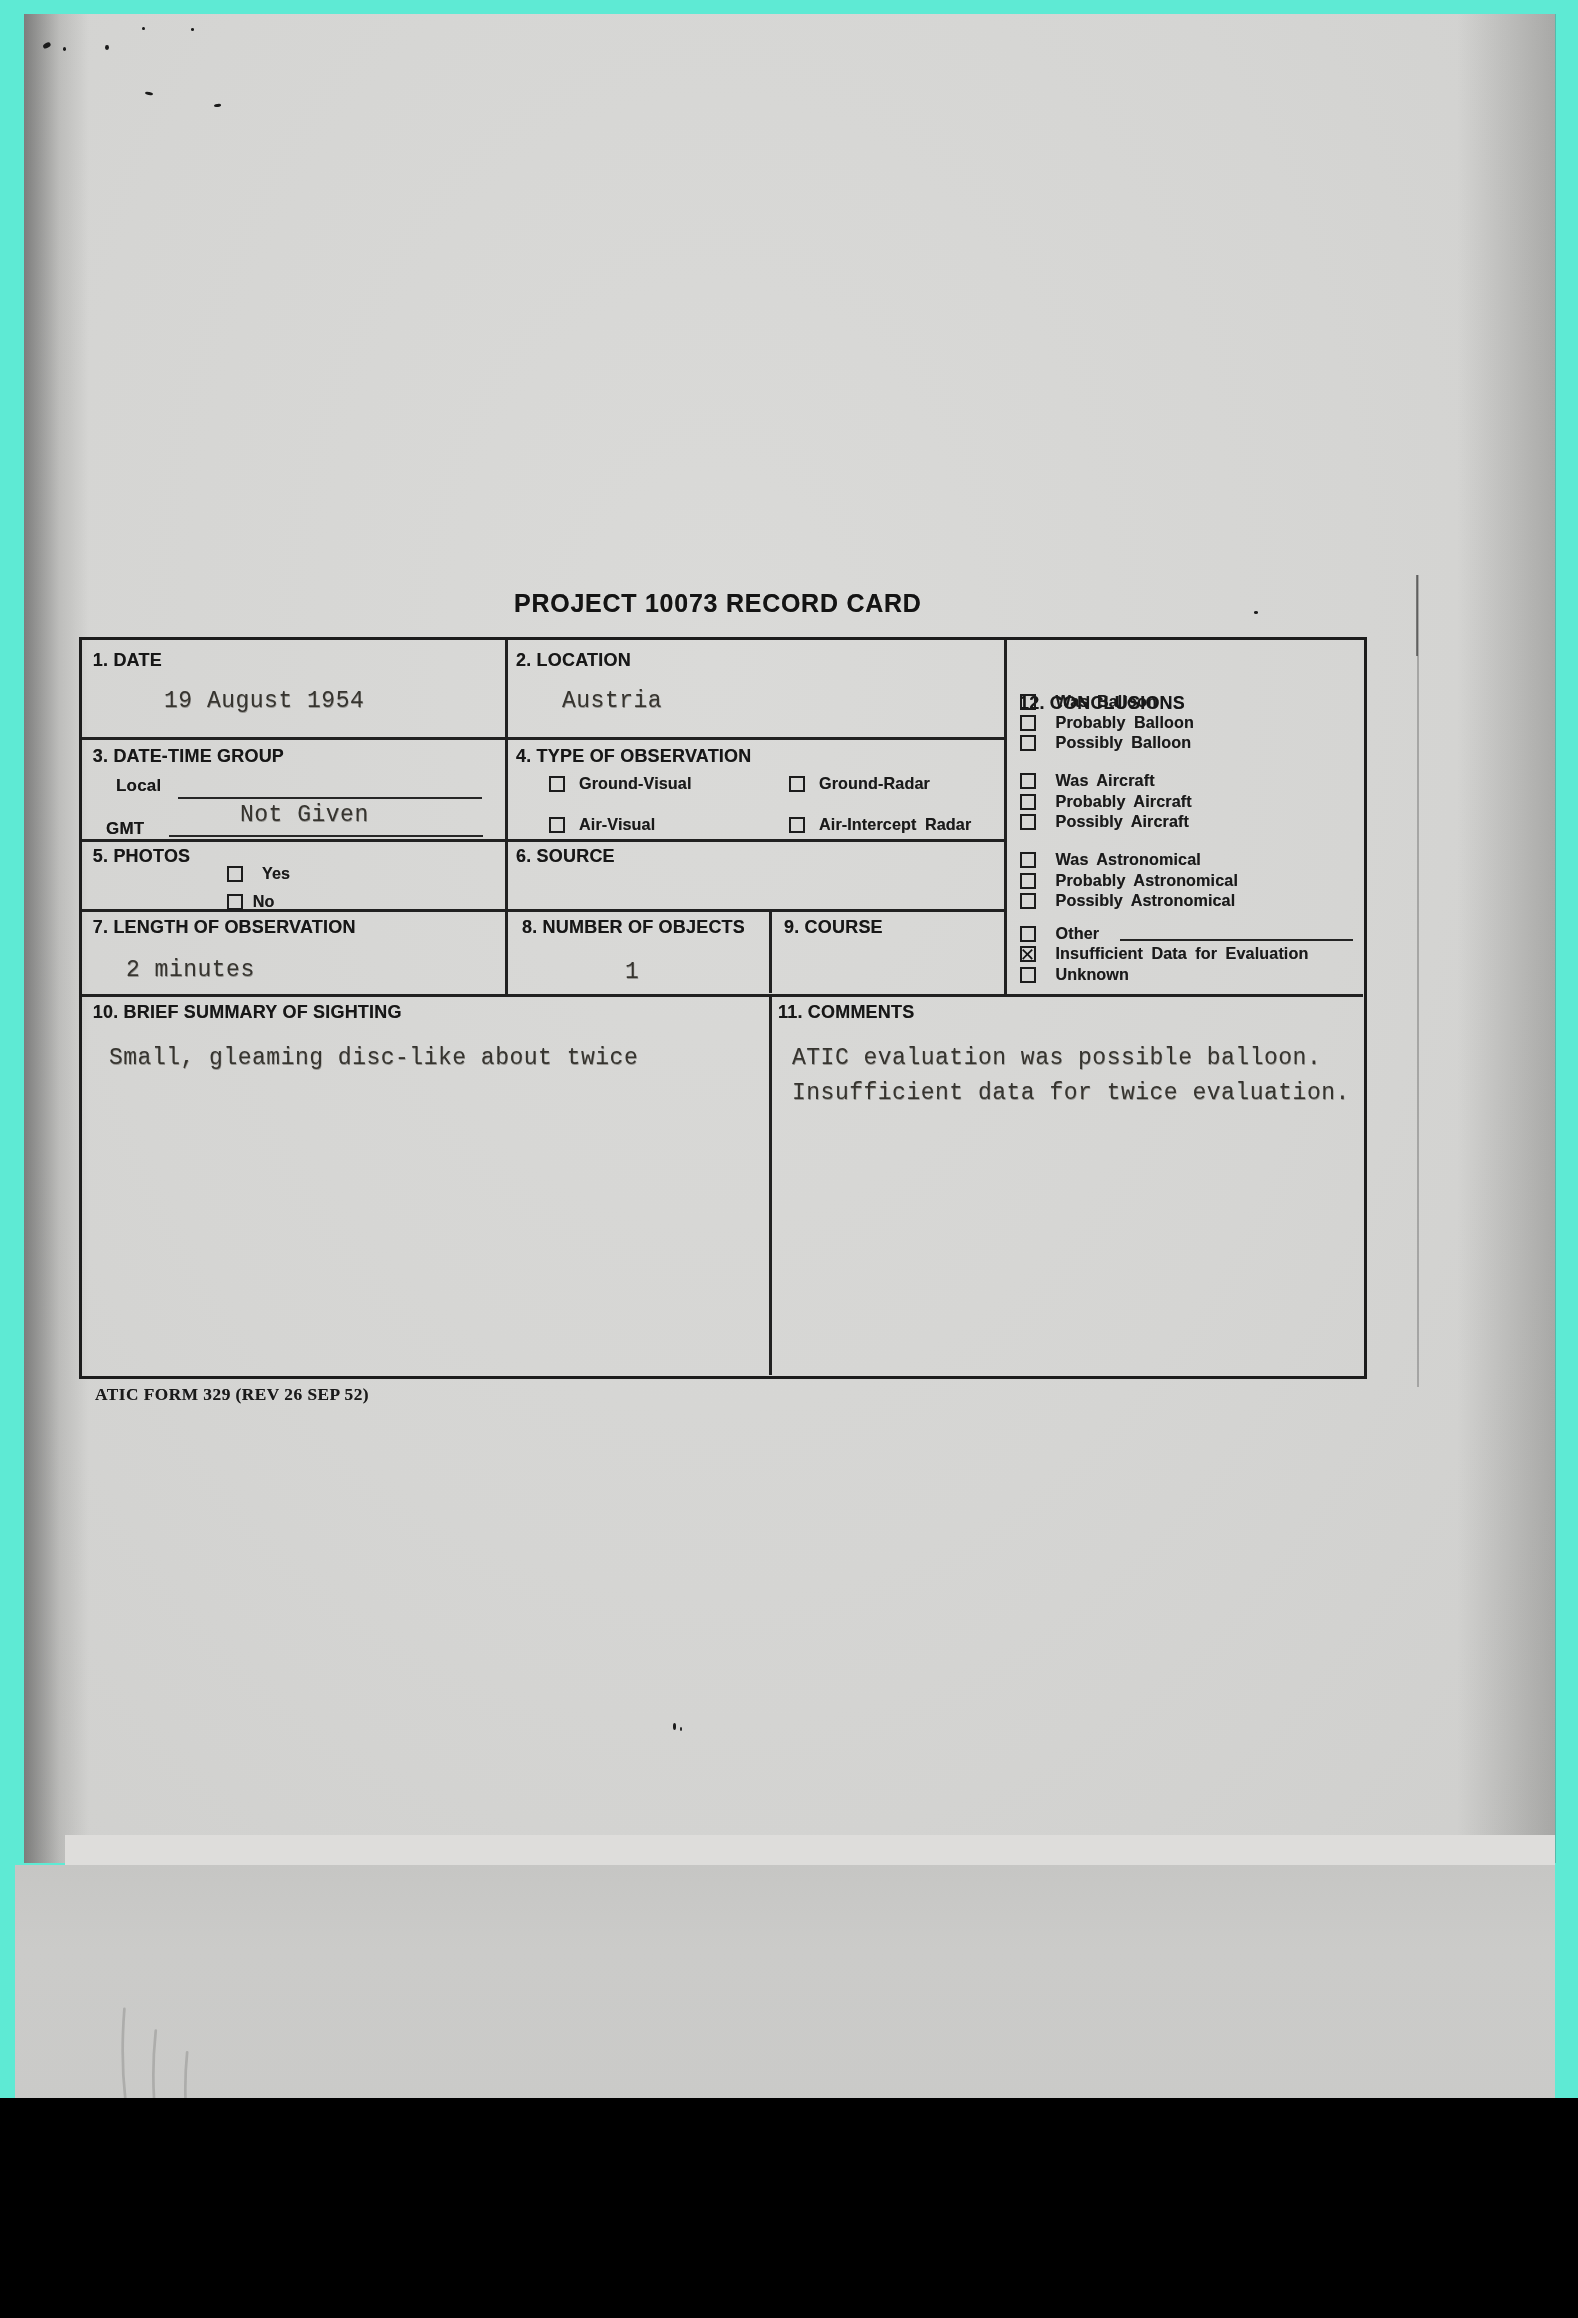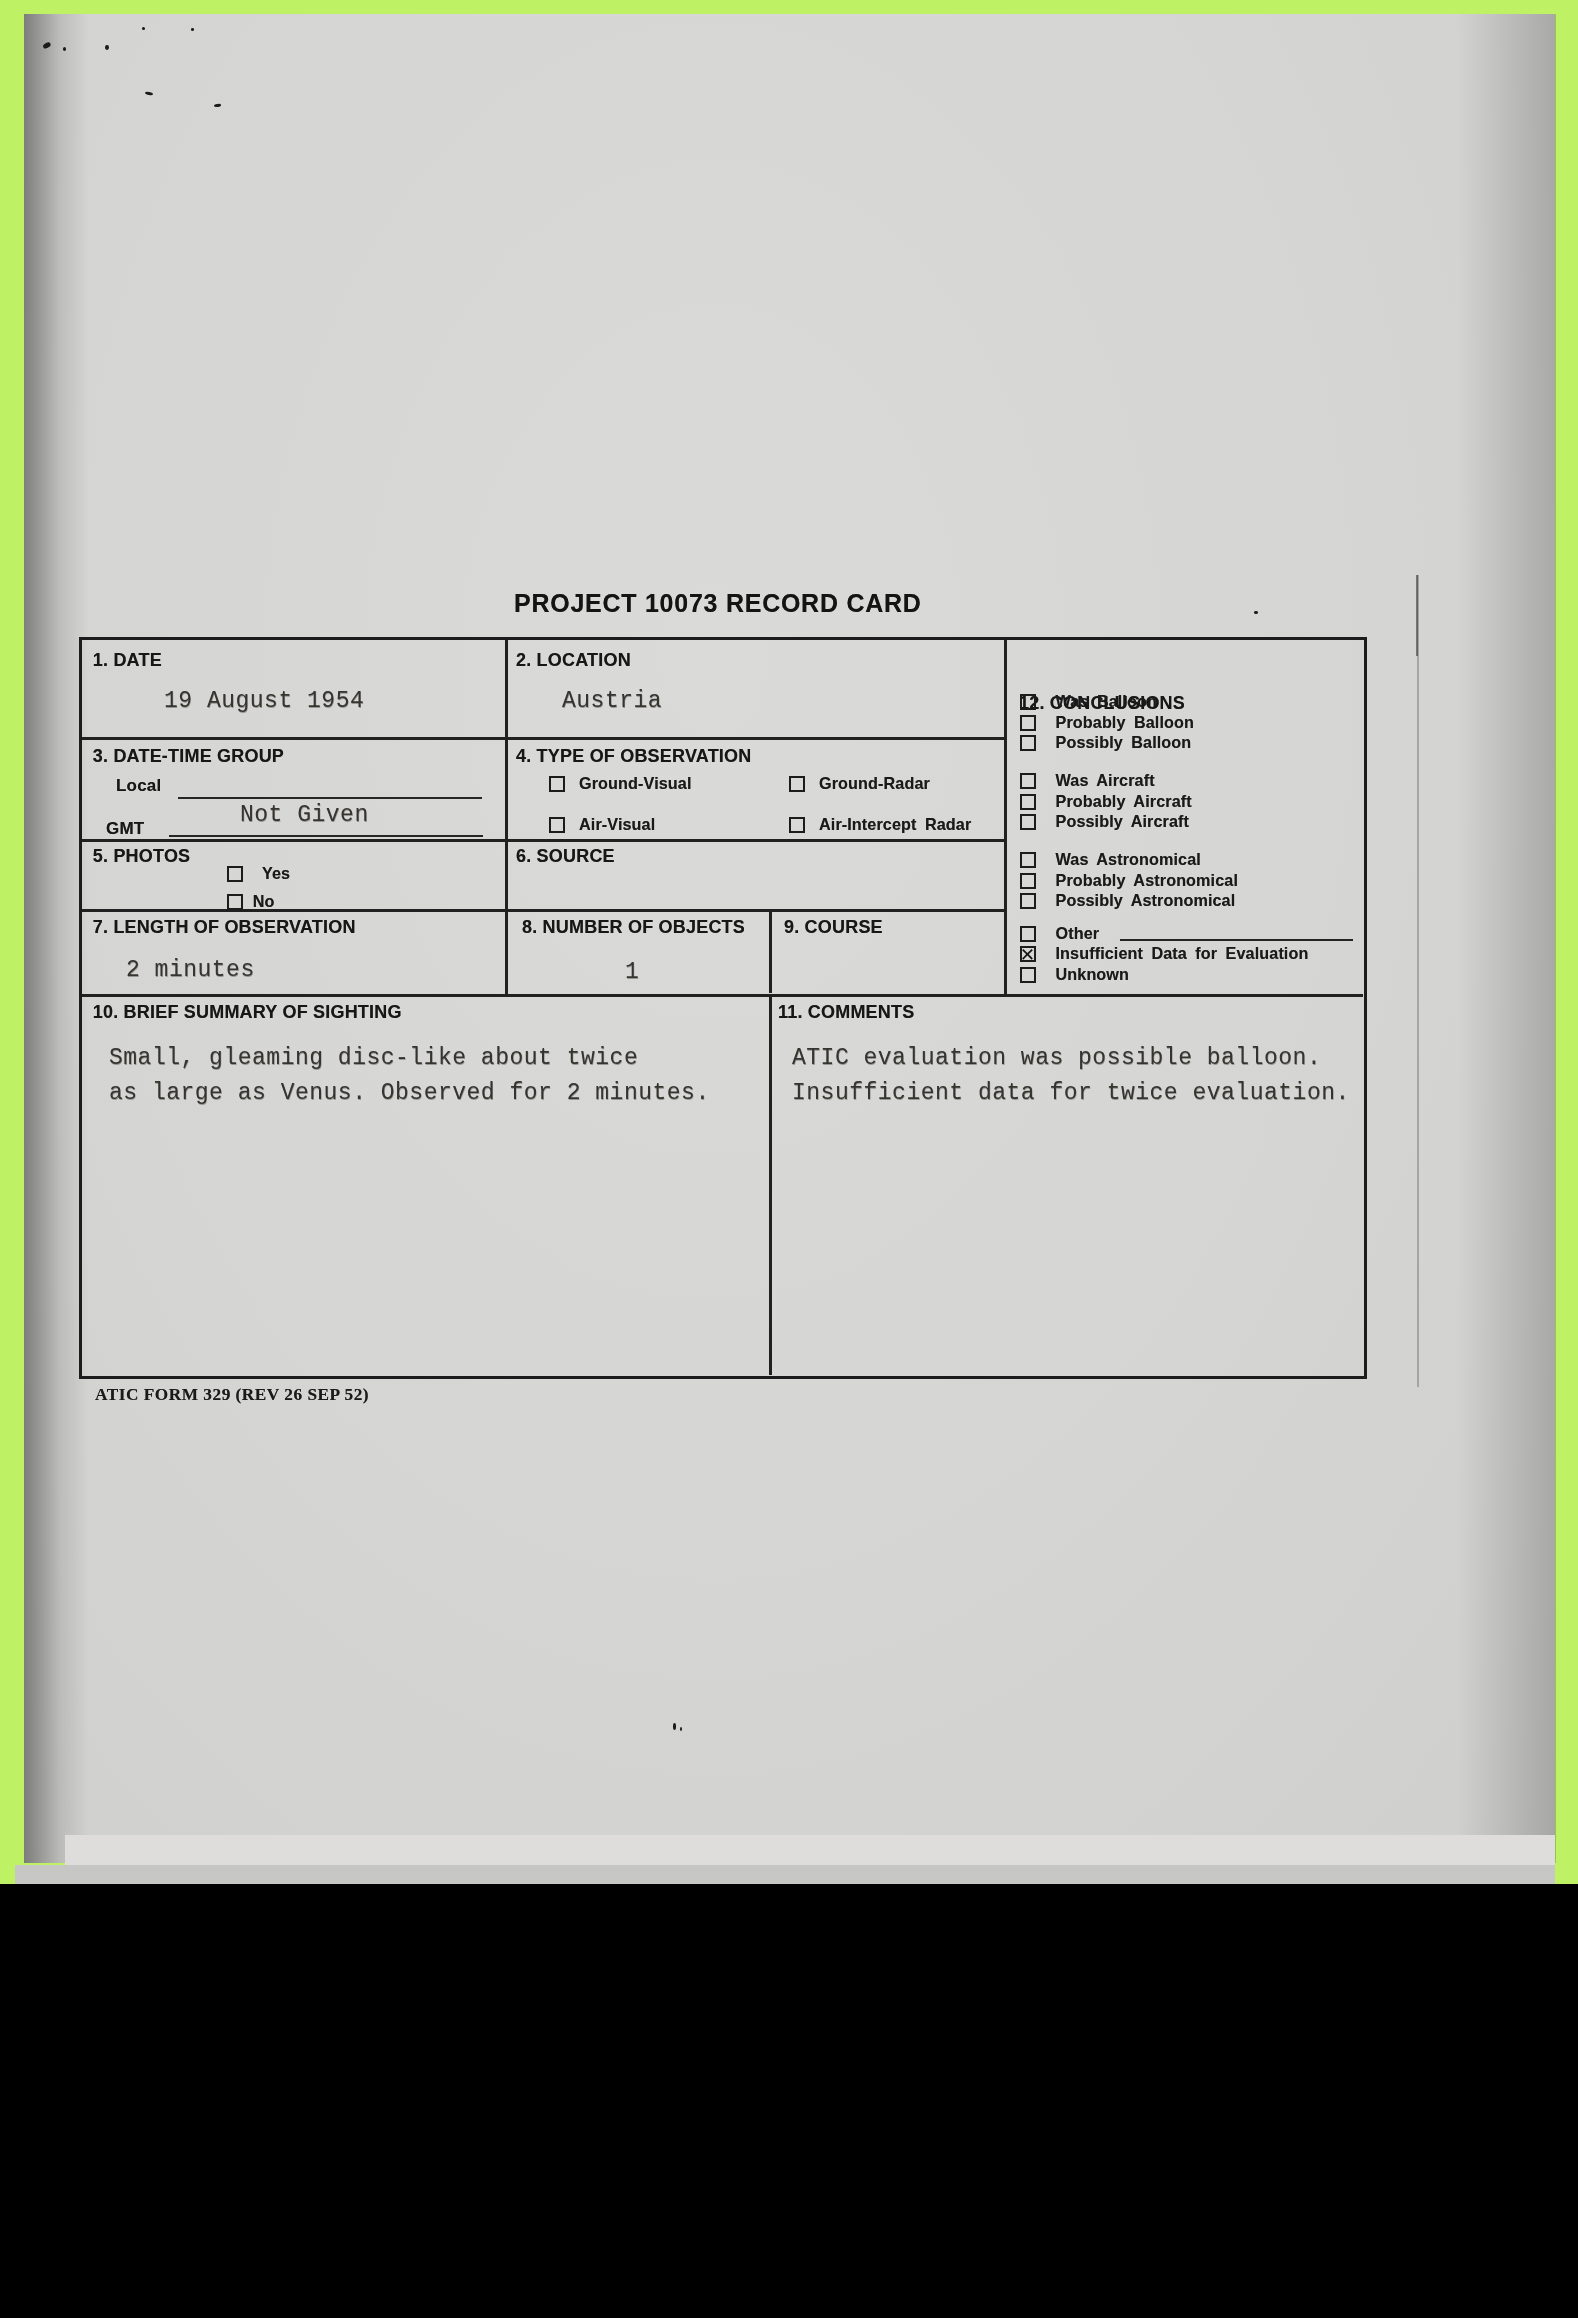--- a/index.html
+++ b/index.html
@@ -1,16 +1,16 @@
 <!DOCTYPE html>
 <html style="font-size:8.7px"><head>
 <meta charset="utf-8">
 <style>
   html,body{margin:0;padding:0;background:#000;}
-  #page{position:relative;width:1579px;height:1884px;background:#bef264;overflow:hidden;
+  #page{position:relative;width:1579px;height:2098px;background:#5eead4;overflow:hidden;
         font-family:"Liberation Sans",sans-serif;}
 
   
   .paper-main{position:absolute;left:24px;top:14px;width:1531px;height:1849px;
     background:radial-gradient(ellipse at 45% 35%, #dadad8 0%, #d5d5d3 55%, #cfcfcd 100%);}
   .paper-left-shade{position:absolute;left:24px;top:14px;width:65px;height:1849px;
     background:linear-gradient(90deg, rgba(40,40,40,.50), rgba(120,120,118,.25) 55%, rgba(0,0,0,0));}
   .paper-right-shade{position:absolute;left:1457px;top:14px;width:99px;height:1849px;
     background:linear-gradient(90deg, rgba(0,0,0,0), rgba(60,60,58,.28));}
   .paper-edge-highlight{position:absolute;left:65px;top:1835px;width:1490px;height:30px;background:#dedddb;}
@@ -146,21 +146,20 @@
     <div class="plabel" style="left:10.8px;top:277px;">7. LENGTH OF OBSERVATION</div>
     <div class="typed" style="left:44px;top:317px;">2 minutes</div>
 
     <div class="plabel" style="left:440px;top:277px;">8. NUMBER OF OBJECTS</div>
     <div class="typed" style="left:543px;top:319px;">1</div>
 
     <div class="plabel" style="left:702px;top:277px;">9. COURSE</div>
 
     <div class="plabel" style="left:10.8px;top:362px;">10. BRIEF SUMMARY OF SIGHTING</div>
     <div class="typed" style="left:27px;top:405px;">Small, gleaming disc-like about twice</div>
-    <div class="typed" style="left:27px;top:440px;">as large as Venus. Observed for 2 minutes.</div>
 
     <div class="plabel" style="left:696px;top:362px;">11. COMMENTS</div>
     <div class="typed" style="left:710px;top:405px;">ATIC evaluation was possible balloon.</div>
     <div class="typed" style="left:710px;top:440px;">Insufficient data for twice evaluation.</div>
 
     <div class="plabel" style="left:937px;top:9.7px;margin-top:43px;">12. CONCLUSIONS</div>
 
     <div class="conc-item" style="top:52px;">
       <span class="cb"></span>
       <span class="slabel">Was Balloon</span>

